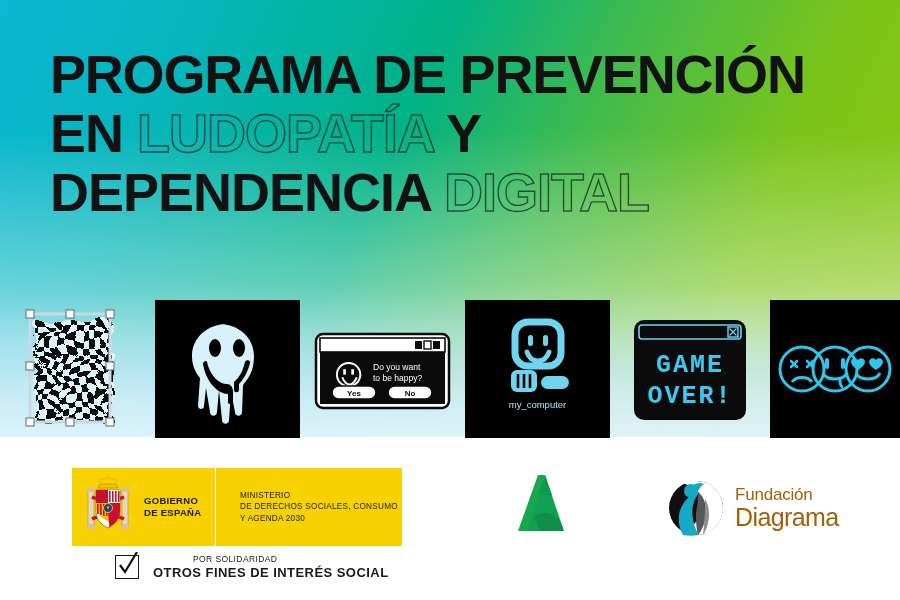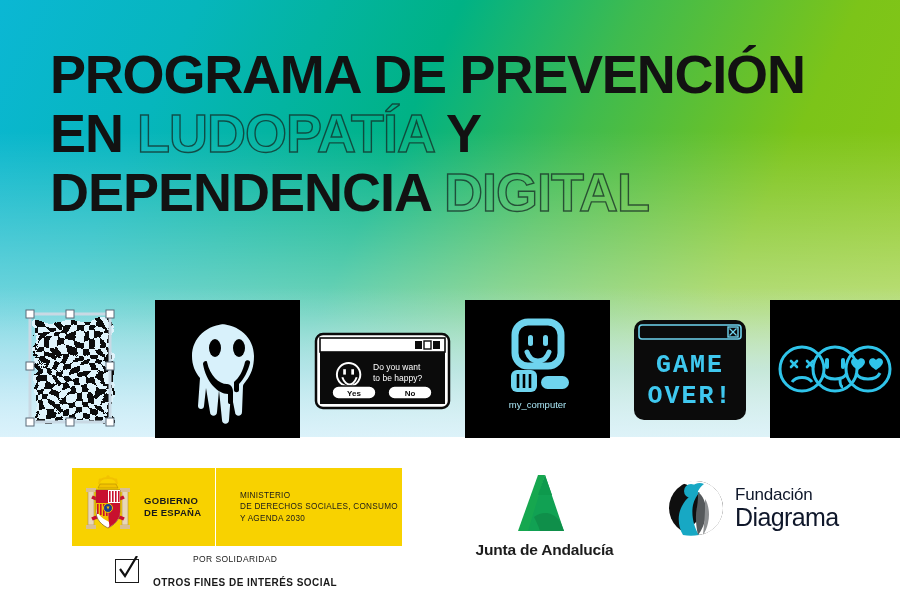--- a/index.html
+++ b/index.html
@@ -175,21 +175,21 @@
     background: #ffffff;
     position: relative;
     flex: none;
   }
   .check-box svg { position:absolute; left:1px; top:-4px; }
   .sol-text {
     margin-left: 14px;
     color: #1a1a1a;
   }
   .sol-line1 { font-size: 8.5px; letter-spacing: 0.4px; margin-left: 40px; }
-  .sol-line2 { font-size: 10px; font-weight: bold; letter-spacing: 0.45px; margin-top: 13px;}
+  .sol-line2 { font-size: 13px; font-weight: bold; letter-spacing: 0.45px; margin-top: 1px;}
 
   
   .junta {
     position: absolute;
     left: 462px;
     top: 18px;
     width: 165px;
     text-align: center;
   }
   .junta svg { display:block; margin: 0 auto; }
@@ -202,21 +202,21 @@
   }
 
   
   .diagrama {
     position: absolute;
     left: 665px;
     top: 22px;
     display: flex;
     align-items: center;
   }
-  .diag-text { margin-left: 8px; color: #0f172a; }
+  .diag-text { margin-left: 8px; color: #a16207; }
   .diag-l1 { font-size: 17px; letter-spacing: -0.2px; line-height: 1; }
   .diag-l2 { font-size: 25px; font-weight: normal; letter-spacing: -0.6px; line-height: 1.05; margin-top: 1px;}
 </style>
 </head>
 <body>
 
 <div class="poster">
 
   <div class="banner"></div>
 
@@ -443,21 +443,20 @@
       </div>
     </div>
 
     <div class="junta">
       <svg width="82" height="64" viewBox="0 0 82 64">
         <path d="M41 2 L60 58 L45 58 L41 45 L37 58 L22 58 Z" fill="#11a153"></path>
         <path d="M41 2 L24 58 L14 58 L34 2 Z" fill="#16a74f"></path>
         <path d="M30 44c8-6 18-6 26 4l4 10H36c-2-6-4-10-6-14z" fill="#0f8f4a"></path>
         <path d="M41 2 L48 22 L34 22 Z" fill="#0e9a4d"></path>
       </svg>
-      <div class="junta-label">Junta de Andalucía</div>
     </div>
 
     <div class="diagrama">
       <svg width="62" height="62" viewBox="0 0 62 62">
         <circle cx="31" cy="31" r="27" fill="#0f0f0f"></circle>
         <path d="M31 4c15 0 27 12 27 27s-12 27-27 27c-5 0-10-1-14-4 12-3 20-14 20-25S29 9 17 6c4-2 9-2 14-2z" fill="#ffffff"></path>
         <path d="M18 58c-5-8-6-20-1-29 4-8 11-13 18-14-3 3-6 8-7 13-2 10 1 22 6 30-5 1-11 1-16 0z" fill="#17a8c4"></path>
         <path d="M26 10c4-4 9-5 13-3-3 2-5 5-7 9-3-2-5-4-6-6z" fill="#17a8c4"></path>
         <circle cx="26" cy="14" r="7" fill="#17a8c4"></circle>
         <path d="M33 15c6 4 9 14 8 23-1 8-4 15-8 20-2-9-3-20-1-28 1-6 1-11 1-15z" fill="#55595b"></path>

